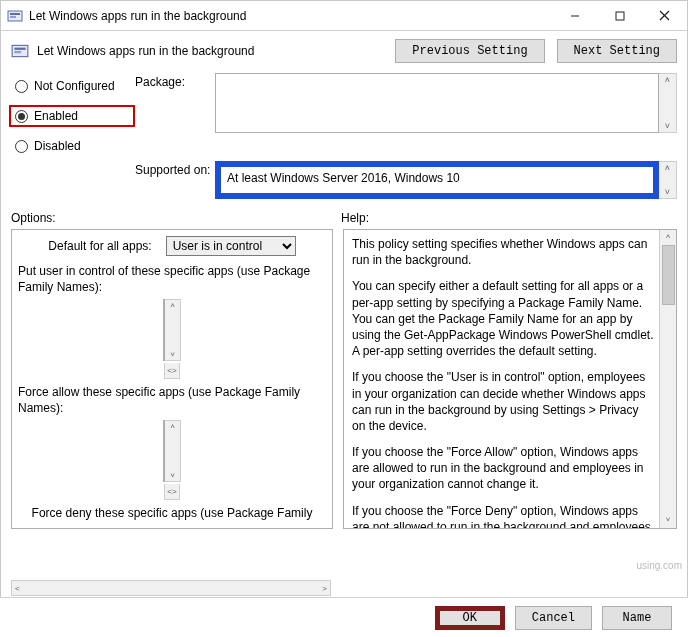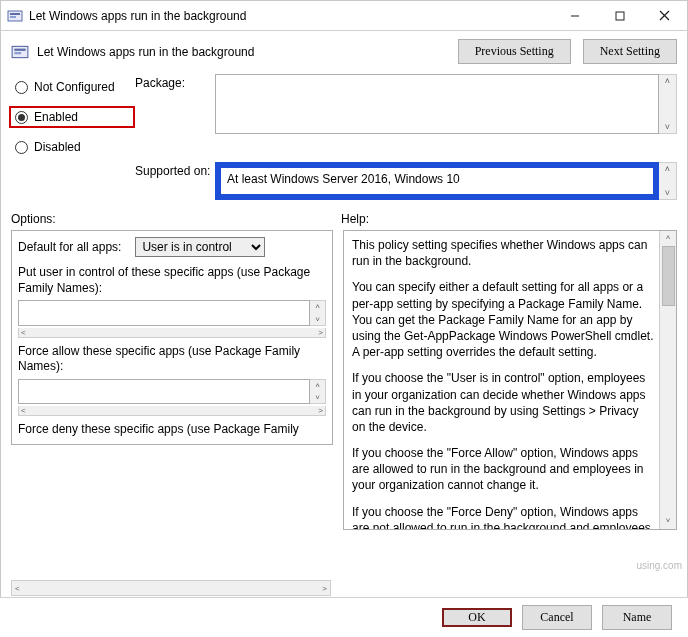--- a/index.html
+++ b/index.html
@@ -33,23 +33,23 @@
   .header-row .icon { width: 18px; height: 18px; margin-right: 8px; }
   .header-row .title { flex: 1; font-size: 12px; }
   .navbtns { display:flex; gap:12px; }
   .btn {
     border: 1px solid #adadad;
     background: #e1e1e1;
     padding: 4px 16px;
     font-size: 12px;
     min-width: 70px;
     text-align:center;
-    font-family: Liberation Serif, serif;
-  }
-  .btn.primary { border: 2px solid #7f1d1d; padding:0 20px;}
+    font-family: Liberation Mono, monospace;
+  }
+  .btn.primary { border: 5px solid #7f1d1d; padding:0 20px;}
   .top-grid {
     display: grid;
     grid-template-columns: 120px 80px 1fr 18px;
     padding: 8px 10px 2px 14px;
     column-gap: 0;
   }
   .radio-col { display:flex; flex-direction:column; gap:12px; padding-top:6px;}
   .radio-row { display:flex; align-items:center; gap:6px; cursor:pointer;}
   .radio {
     width:13px; height:13px; border:1px solid #333; border-radius:50%; display:inline-flex; align-items:center; justify-content:center;
@@ -68,21 +68,21 @@
     border:6px solid #1d4ed8; height:38px; padding:4px 6px; font-size:12px; background:#fff; overflow:hidden;
   }
   .scroll-stub { display:flex; flex-direction:column; justify-content:space-between; align-items:center; border:1px solid #cecece; border-left:none; background:#f0f0f0;}
   .scroll-stub .arr { font-size:9px; color:#606060; padding:1px 0;}
   .section-labels { display:flex; padding: 10px 10px 4px 10px; font-size:12px;}
   .section-labels .o { width: 330px;}
   .panels { display:flex; padding: 0 10px; gap:10px; }
   .panel {
     border:1px solid #abadb3; background:#fff; font-size:12px;
   }
-  .options-panel { width: 322px; height:215px; padding:6px; display:flex; flex-direction:column; }
+  .options-panel { width: 322px; height:300px; padding:6px; display:flex; flex-direction:column;align-items:center; }
   .opt-row1 { display:flex; align-items:center; gap:6px; margin-bottom:8px;}
   select {
     border:1px solid #7a7a7a; font-family:inherit; font-size:12px; padding:1px 2px; width:130px; background:#efefef;margin-left:8px;
   }
   .opt-label { font-size:12px; margin-bottom:4px; line-height:1.3;}
   .listbox-wrap { display:flex; height:62px; margin-bottom:2px;}
   .listbox { flex:1; border:1px solid #abadb3; background:#fff;}
   .lb-scroll { width:16px; border:1px solid #cecece; border-left:none; background:#f0f0f0; display:flex; flex-direction:column; justify-content:space-between; align-items:center;}
   .lb-scroll .arr { font-size:8px; color:#606060; padding:1px;}
   .lb-hscroll { height:16px; display:flex; border:1px solid #cecece; border-top:none; background:#f0f0f0; align-items:center; justify-content:space-between; padding:0 2px; margin-bottom:6px;}

